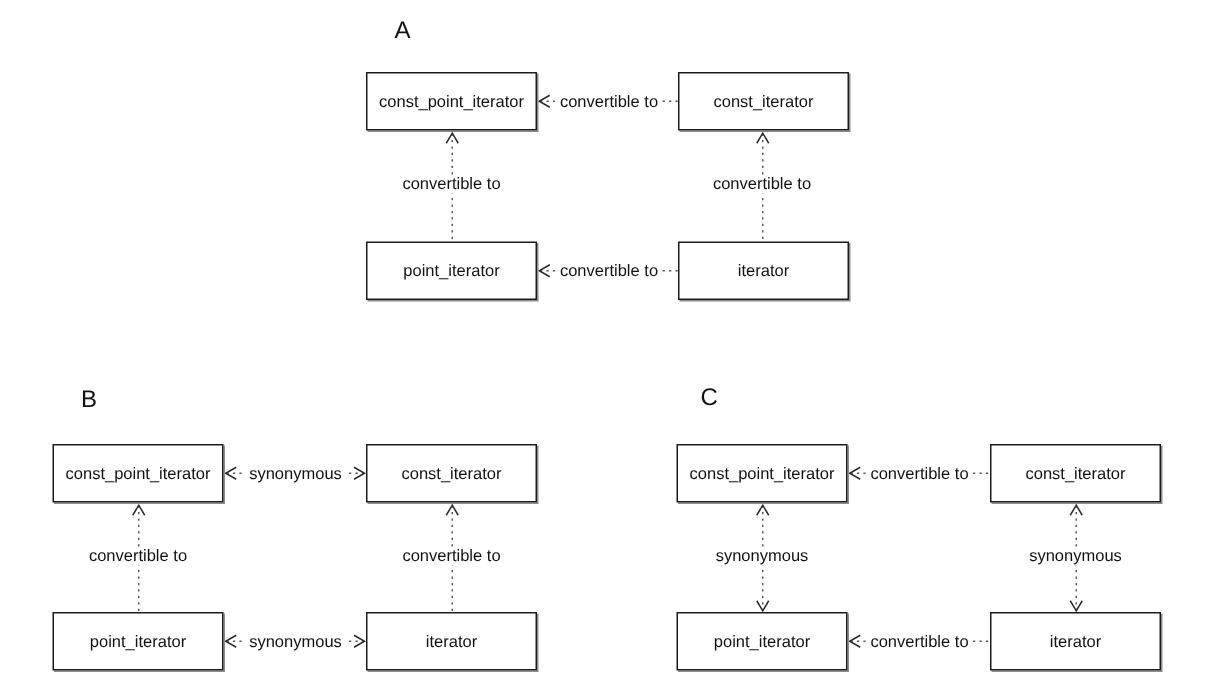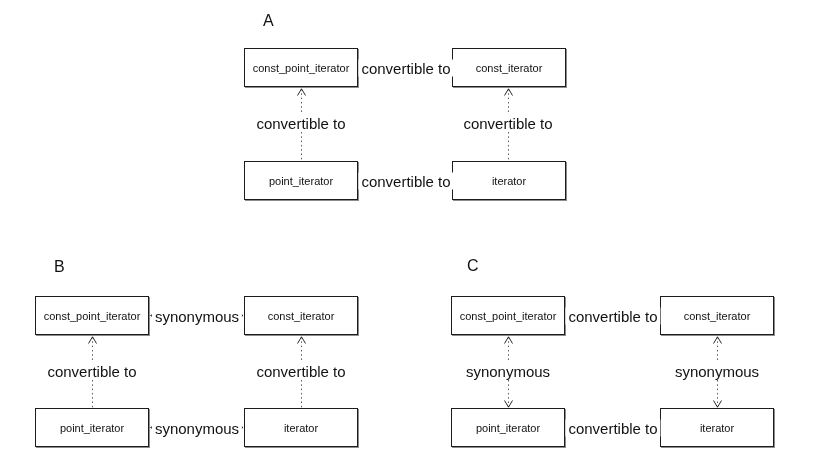--- a/index.html
+++ b/index.html
@@ -27,21 +27,21 @@
   .box-text{
     font-size:11px;
     white-space:nowrap;
     color:#111111;
   }
   .conn-label{
     position:absolute;
     transform:translate(-50%,-50%);
     background:#ffffff;
     padding:0 3px;
-    font-size:15px;
+    font-size:11px;
     white-space:nowrap;
     z-index:3;
     color:#111111;
   }
   .dg-label{
     position:absolute;
     font-size:16px;
     z-index:3;
     color:#111111;
   }

